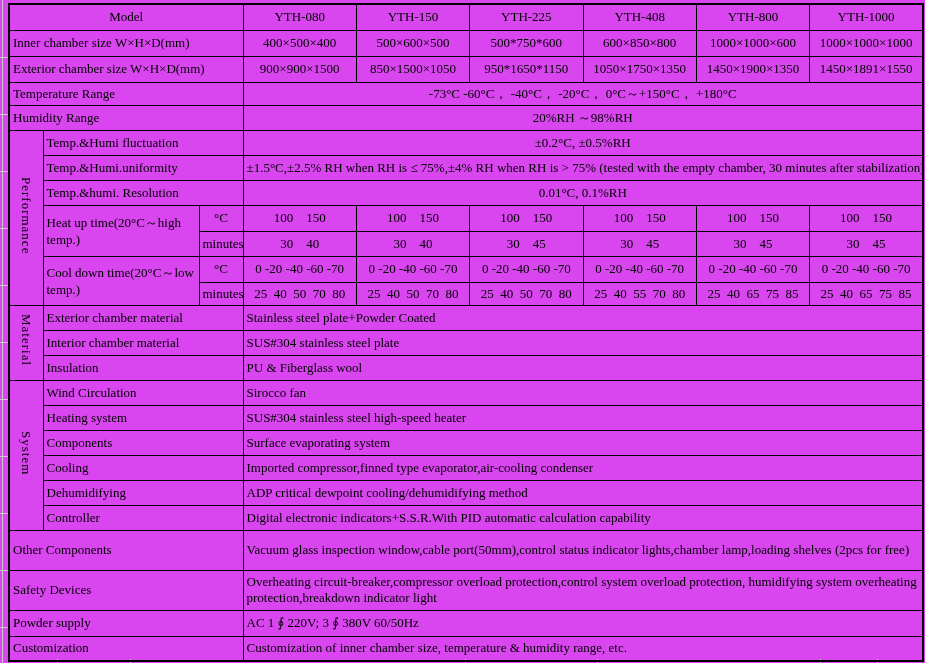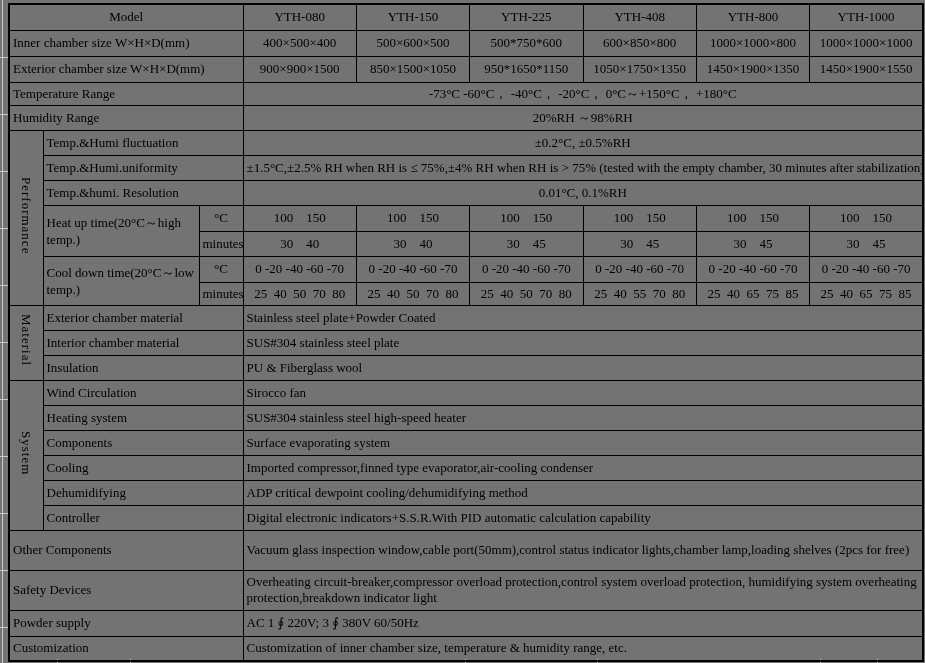--- a/index.html
+++ b/index.html
@@ -1,17 +1,17 @@
 <!DOCTYPE html>
 <html><head>
 <meta charset="utf-8">
 <style>
   html, body { margin:0; padding:0; background:#ffffff; }
   body { width:925px; height:663px; font-family:"Liberation Serif", serif; color:#000; }
-  .sheet { position:relative; width:925px; height:663px; background:#737373; overflow:hidden; }
+  .sheet { position:relative; width:925px; height:663px; background:#d946ef; overflow:hidden; }
 
   
   .gutter-vline { position:absolute; left:2px; top:0; width:1px; height:663px; background:#c9c9c9; }
   .gutter-hline { position:absolute; left:0; width:8px; height:1px; background:#c9c9c9; }
   .bottom-tick  { position:absolute; bottom:0; width:1px; height:4px; background:#c9c9c9; }
 
   table.spec {
     position:absolute; left:8px; top:3px;
     width:916px; border-collapse:collapse; table-layout:fixed;
     border:2px solid #000;
@@ -79,32 +79,32 @@
       <td class="c">YTH-800</td>
       <td class="c">YTH-1000</td>
     </tr>
 
     <tr class="r26">
       <td class="lbl" colspan="3">Inner chamber size W×H×D(mm)</td>
       <td class="c">400×500×400</td>
       <td class="c">500×600×500</td>
       <td class="c">500*750*600</td>
       <td class="c">600×850×800</td>
-      <td class="c">1000×1000×800</td>
+      <td class="c">1000×1000×600</td>
       <td class="c">1000×1000×1000</td>
     </tr>
 
     <tr class="r26">
       <td class="lbl" colspan="3">Exterior chamber size W×H×D(mm)</td>
       <td class="c">900×900×1500</td>
       <td class="c">850×1500×1050</td>
       <td class="c">950*1650*1150</td>
       <td class="c">1050×1750×1350</td>
       <td class="c">1450×1900×1350</td>
-      <td class="c">1450×1900×1550</td>
+      <td class="c">1450×1891×1550</td>
     </tr>
 
     <tr class="r23">
       <td class="lbl" colspan="3">Temperature Range</td>
       <td class="c" colspan="6">-73°C -60°C，  -40°C，  -20°C，  0°C～+150°C，  +180°C</td>
     </tr>
 
     <tr class="r25">
       <td class="lbl" colspan="3">Humidity Range</td>
       <td class="c" colspan="6">20%RH ～98%RH</td>

